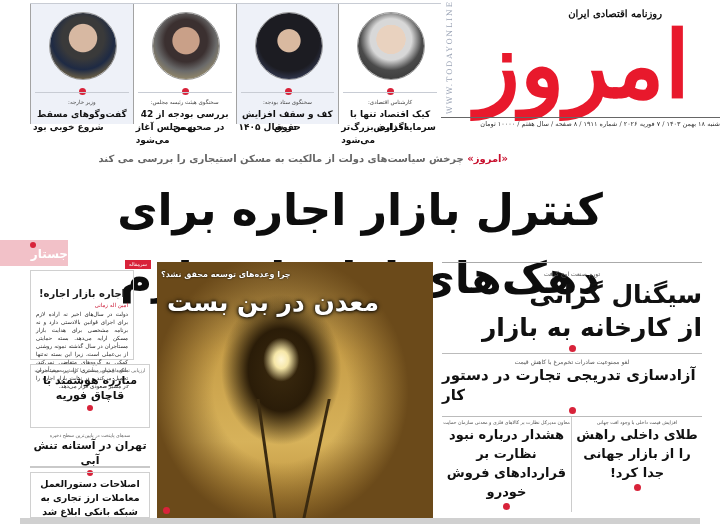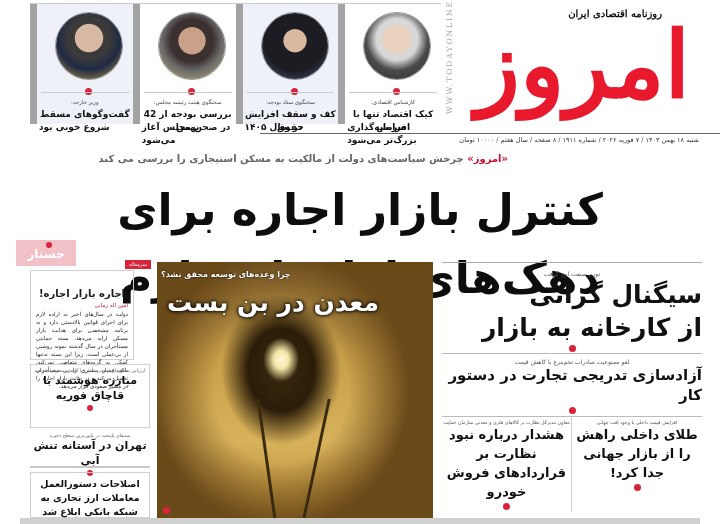--- a/index.html
+++ b/index.html
@@ -4,41 +4,41 @@
 <style>
   * { box-sizing: border-box; margin: 0; padding: 0; }
   html, body { width: 720px; height: 524px; overflow: hidden; background: #ffffff; }
   body { font-family: "DejaVu Sans", sans-serif; color: #1a1a1a; position: relative; direction: rtl; }
 
   
   .masthead { position: absolute; top: 0; right: 0; width: 278px; height: 122px; }
   .masthead .tagline { position: absolute; top: 8px; right: 58px; font-size: 10px; font-weight: bold; color: #111; font-family: "DejaVu Serif", serif; }
   .masthead .logo { position: absolute; top: 10px; right: 30px; font-family: "DejaVu Serif", serif; font-weight: bold; font-size: 92px; line-height: 110px; color: #e8192c; letter-spacing: -4px; }
   .site-vertical { position: absolute; top: 6px; left: 445px; width: 12px; height: 108px; writing-mode: vertical-rl; transform: rotate(180deg); font-family: "DejaVu Serif", serif; font-size: 7.5px; letter-spacing: 2px; color: #9aa3b5; text-align: center; direction: ltr; }
-  .dateline { position: absolute; top: 117px; left: 260px; width: 460px; border-top: 1px solid #666; padding-top: 2px; font-size: 6.5px; color: #333; text-align: right; padding-right: 21px; margin-top: 16px; }
+  .dateline { position: absolute; top: 117px; left: 260px; width: 460px; border-top: 1px solid #666; padding-top: 2px; font-size: 6.5px; color: #333; text-align: right; padding-right: 0; }
 
   
   .teasers { position: absolute; top: 3px; left: 30px; width: 411px; height: 120px; display: flex; flex-direction: row; border-top: 1px solid #c8ccd4; }
-  .teaser { width: 118px; height: 120px; border-left: 7px solid #a3a3a3; position: relative; background: #ffffff; }
+  .teaser { width: 118px; height: 120px; border-left: 1px solid #a3a3a3; position: relative; background: #ffffff; }
   .teaser.shaded { background: #eef1f8; }
   .teaser .photo { position: absolute; top: 8px; left: 18px; width: 68px; height: 68px; border-radius: 50%; overflow: hidden; border: 1px solid #999; }
   .teaser .photo .bg { width: 100%; height: 100%; }
   .teaser .dot { position: absolute; top: 84px; left: 48px; width: 7px; height: 7px; border-radius: 50%; background: #d8233a; }
   .teaser .rule { position: absolute; top: 88px; left: 4px; right: 4px; border-top: 1px solid #c8ccd4; }
   .teaser .kicker { position: absolute; top: 95px; left: 2px; right: 2px; text-align: center; font-size: 5.5px; color: #444; }
   .teaser .title { position: absolute; top: 104px; left: 2px; right: 2px; text-align: center; font-size: 9px; font-weight: bold; line-height: 13px; color: #111; }
   .teaser .title2 { position: absolute; top: 117px; left: 2px; right: 2px; text-align: left; font-size: 9px; font-weight: bold; line-height: 13px; color: #111; }
 
   
   .subhead { position: absolute; top: 153px; right: 212px; font-size: 10px; font-weight: bold; color: #666; }
   .subhead .brand { color: #c8102e; }
   .main-headline { position: absolute; top: 176px; left: 18px; right: 18px; text-align: center; font-size: 44px; font-weight: bold; line-height: 68px; color: #0d0d0d; letter-spacing: -1px; font-family: "DejaVu Sans", sans-serif; }
 
   
-  .journal-tag { position: absolute; top: 240px; left: 16px; width: 60px; height: 26px; background: #f2c1c8; color: #fff; font-weight: bold; font-size: 12px; text-align: center; line-height: 28px; }
+  .journal-tag { position: absolute; top: 240px; left: 0; width: 68px; height: 26px; background: #f2c1c8; color: #fff; font-weight: bold; font-size: 12px; text-align: right; line-height: 28px; }
   .journal-tag .dot { position: absolute; top: 2px; left: 30px; width: 6px; height: 6px; border-radius: 50%; background: #d8233a; }
   .editorial-label { position: absolute; top: 260px; left: 125px; width: 26px; height: 9px; background: #d8233a; color: #fff; font-size: 5px; text-align: center; line-height: 9px; }
   .editorial { position: absolute; top: 270px; left: 30px; width: 104px; height: 90px; border: 1px solid #d0d0d0; padding: 17px 5px; }
   .editorial .title { font-size: 10px; font-weight: bold; text-align: center; margin-bottom: 3px; }
   .editorial .author { font-size: 5.5px; color: #c8102e; margin-bottom: 2px; }
   .editorial .body { font-size: 5.5px; line-height: 8px; color: #222; text-align: justify; }
   .left-box { position: absolute; left: 30px; width: 120px; text-align: center; }
   .left-box .kicker { font-size: 4.8px; color: #666; margin-top: 3px; }
   .left-box .title { font-size: 11px; font-weight: bold; line-height: 15px; color: #111; }
   .left-box.boxed { border: 1px solid #d0d0d0; }
@@ -59,21 +59,21 @@
   .mine-photo .dot { position: absolute; bottom: 5px; left: 6px; width: 7px; height: 7px; border-radius: 50%; background: #d8233a; }
 
   
   .right-col { position: absolute; top: 262px; left: 442px; width: 260px; }
   .rtop-rule { border-top: 1px solid #aaa; }
   .sig-kicker { text-align: center; font-size: 6px; color: #555; margin-top: 7px; }
   .sig-title { text-align: right; font-size: 25px; font-weight: bold; line-height: 31px; color: #111; margin-top: 2px; }
   .r-dot { display: block; margin: 2px auto 0; width: 7px; height: 7px; border-radius: 50%; background: #d8233a; }
   .r-rule { border-top: 1px solid #bbb; margin-top: 1px; }
   .trade-kicker { text-align: center; font-size: 6px; color: #555; margin-top: 4px; }
-  .trade-title { text-align: right; font-size: 15px; font-weight: bold; line-height: 20px; color: #111; }
+  .trade-title { text-align: left; font-size: 15px; font-weight: bold; line-height: 20px; color: #111; }
   .bottom-pair { display: flex; flex-direction: row; border-top: 1px solid #bbb; margin-top: 2px; }
   .bp-item { width: 130px; text-align: center; position: relative; padding-bottom: 2px; }
   .bp-item + .bp-item { border-right: 1px solid #ccc; }
   .bp-item .kicker { font-size: 4.8px; color: #555; margin-top: 3px; }
   .bp-item .title { font-size: 13px; font-weight: bold; line-height: 19px; color: #111; }
   .bottom-strip { position: absolute; top: 518px; left: 20px; right: 20px; height: 6px; background: #d0d0d0; }
 </style>
 </head>
 <body>
 

